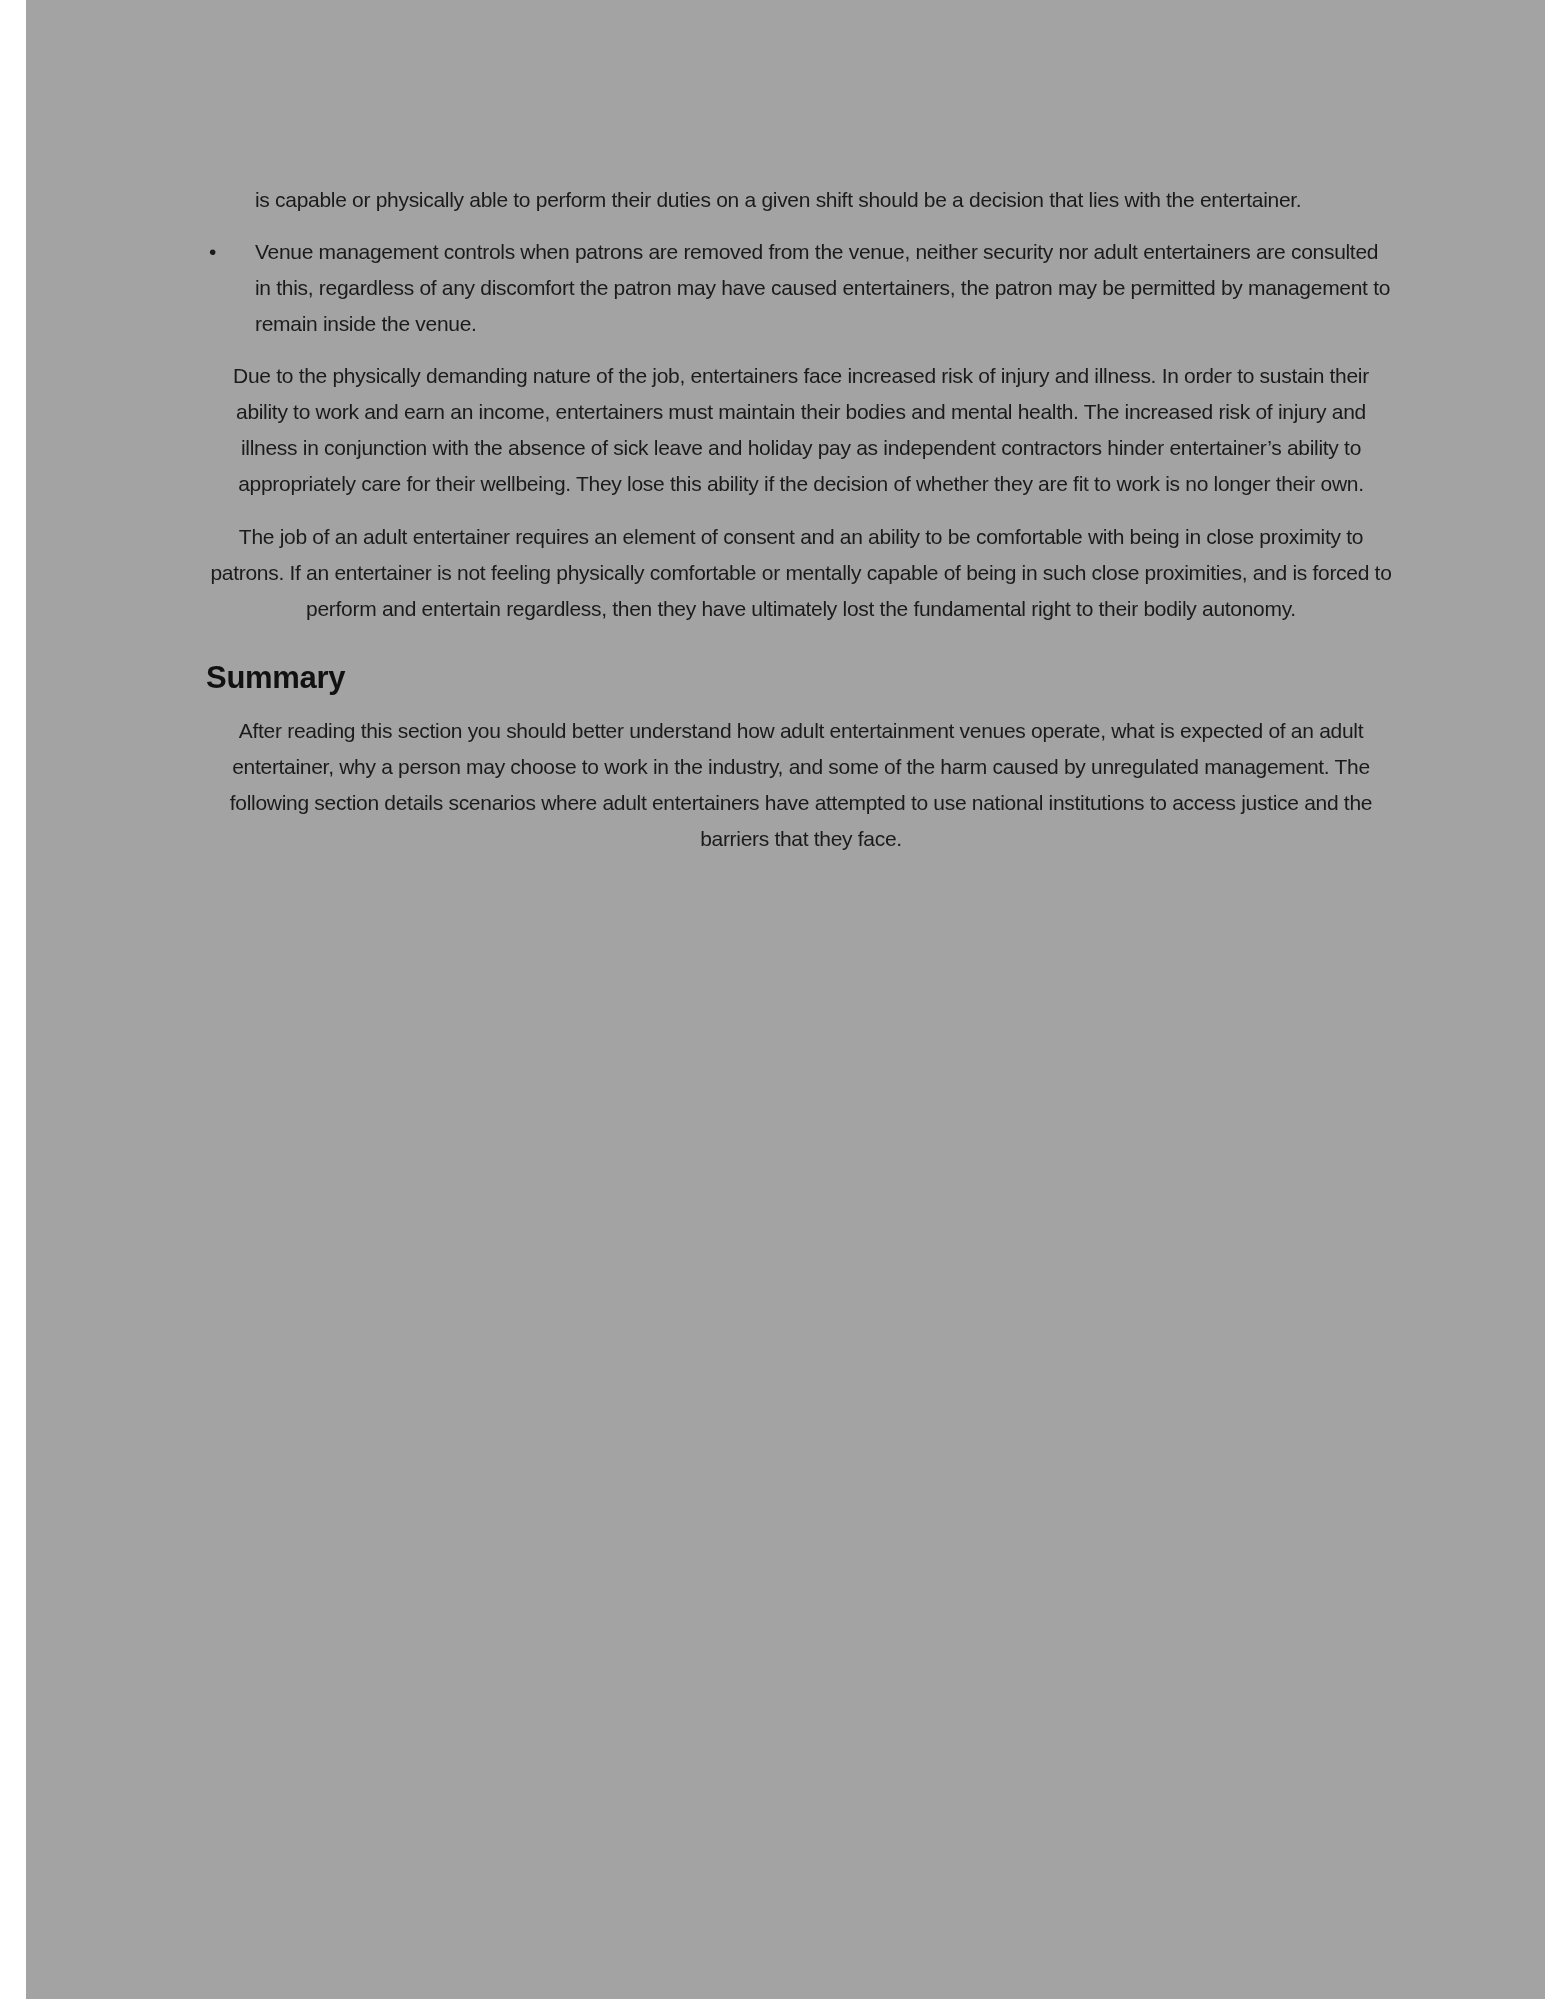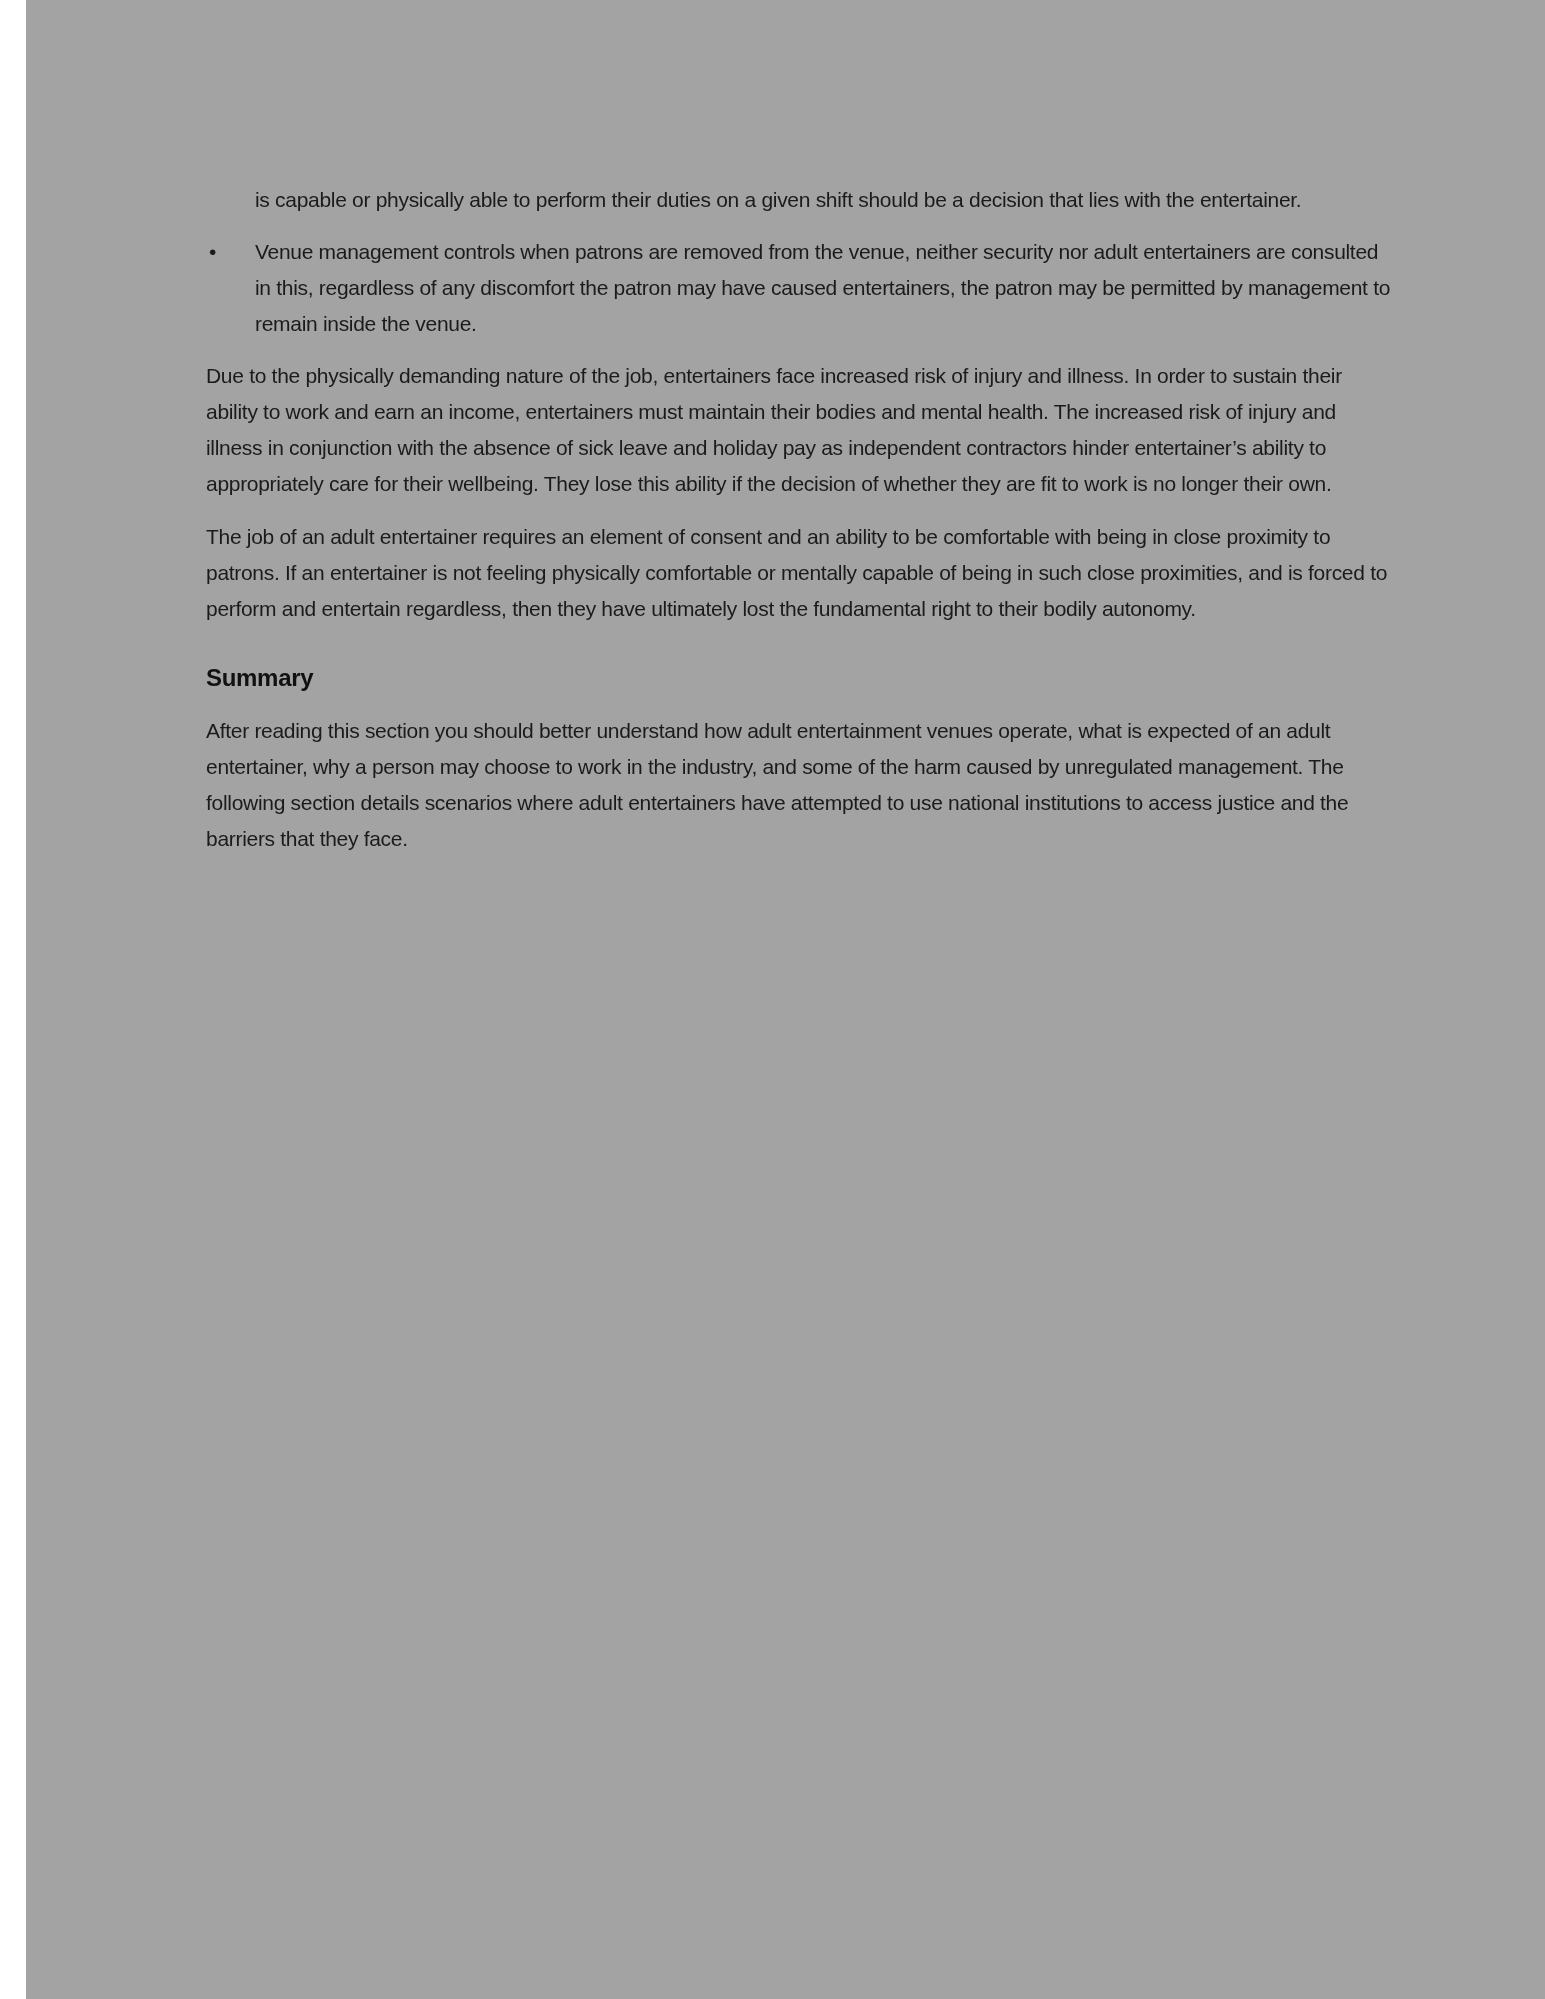--- a/index.html
+++ b/index.html
@@ -34,23 +34,24 @@
   }
   .bullet {
     position: absolute;
     left: 3px;
     top: 0;
     font-size: 21px;
     line-height: 36px;
   }
   .para {
     margin: 0 0 17px 0;
+    text-align: center;
   }
   .heading {
-    font-size: 24px;
+    font-size: 31px;
     line-height: 42px;
     font-weight: 700;
     color: #111111;
     letter-spacing: -0.3px;
     margin: 30px 0 14px 0;
   }
   .page-number {
     position: absolute;
     top: 1827px;
     left: 0;

